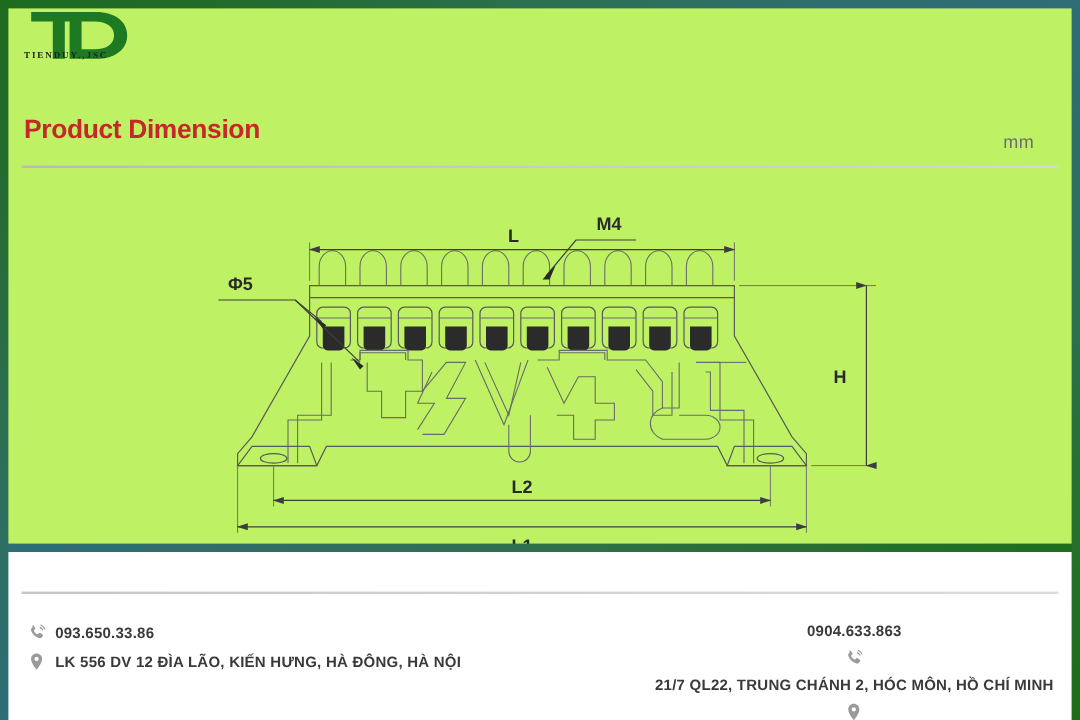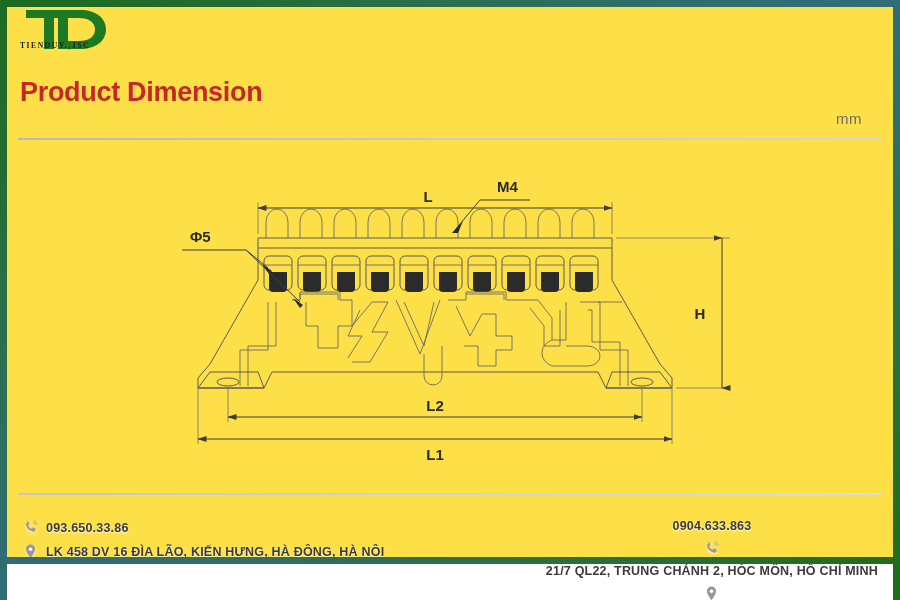--- a/index.html
+++ b/index.html
@@ -4,22 +4,22 @@
 <style>
   * { margin:0; padding:0; box-sizing:border-box; }
   html, body {
     width:900px; height:600px;
     font-family:"Liberation Sans", sans-serif;
     background:#ffffff;
     overflow:hidden;
   }
   #page {
     position:relative;
-    width:900px; height:564px;
-    background:#fde047;
+    width:900px; height:460px;
+    background:#bef264;
   }
   
   .frame-edge { position:absolute; z-index:30; }
   #edge-top    { top:0; left:0; width:900px; height:7px;
                  background:linear-gradient(90deg,#1d6b1f 0%,#226b2c 22%,#2c6f50 50%,#2f6e6c 74%,#2f6d78 100%); }
   #edge-bottom { bottom:0; left:0; width:900px; height:7px;
                  background:linear-gradient(90deg,#2f6d78 0%,#2f6f63 28%,#2b7040 60%,#1f6d1c 100%); }
   #edge-left   { top:0; left:0; width:7px; height:600px;
                  background:linear-gradient(180deg,#1d6b1f 0%,#256c34 30%,#2c6f55 62%,#2f6d78 100%); }
   #edge-right  { top:0; right:0; width:7px; height:600px;
@@ -29,22 +29,22 @@
   #logo { position:absolute; left:18px; top:8px; width:110px; height:52px; }
   #logo svg { display:block; }
   #logo-wordmark {
     position:absolute; left:20px; top:41px;
     font-size:7.5px; font-weight:bold; letter-spacing:1.6px;
     color:#222; font-family:"Liberation Serif", serif;
   }
 
   
   #title {
-    position:absolute; left:20px; top:77px;
-    font-size:27px; font-weight:bold; color:#c62728;
+    position:absolute; left:20px; top:95px;
+    font-size:22px; font-weight:bold; color:#c62728;
     letter-spacing:-0.3px;
   }
   #unit-label {
     position:absolute; right:38px; top:110px;
     font-size:15px; color:#6c6c6c; letter-spacing:0.5px;
   }
   #title-rule {
     position:absolute; left:18px; top:138px; width:864px; height:2px;
     background:linear-gradient(90deg,#b9b9b9,#c9c9c9 50%,#d6d6d6);
   }
@@ -285,21 +285,21 @@
         <span class="f-text">093.650.33.86</span>
       </div>
 
       <div class="f-line">
         <span class="f-ico">
           <svg viewBox="0 0 24 24" width="17" height="17">
             <path fill="#9a9a9a" d="M12 2.2c-3.6 0-6.5 2.9-6.5 6.5 0 4.8 6.5 12.6 6.5 12.6s6.5-7.8 6.5-12.6c0-3.6-2.9-6.5-6.5-6.5z"></path>
             <circle cx="12" cy="8.7" r="2.5" fill="#ffffff"></circle>
           </svg>
         </span>
-        <span class="f-text">LK 458 DV 16 ĐÌA LÃO, KIẾN HƯNG, HÀ ĐÔNG, HÀ NỘI</span>
+        <span class="f-text">LK 556 DV 12 ĐÌA LÃO, KIẾN HƯNG, HÀ ĐÔNG, HÀ NỘI</span>
       </div>
     </div>
 
     <div class="f-col" id="footer-right">
 
       <div class="f-line">
         <span class="f-text">0904.633.863</span>
         <span class="f-ico">
           <svg viewBox="0 0 24 24" width="17" height="17">
             <path fill="#9a9a9a" d="M6.6 3.2c.6-.5 1.5-.4 2 .3l1.7 2.3c.4.6.3 1.4-.2 1.9l-1 .9c-.3.3-.4.7-.2 1 .8 1.7 2.2 3.1 3.9 3.9.4.2.8.1 1-.2l.9-1c.5-.5 1.3-.6 1.9-.2l2.3 1.7c.7.5.8 1.4.3 2l-1.3 1.5c-.7.8-1.8 1.1-2.8.8C10.6 17 7 13.4 5.5 8.9c-.3-1 0-2.1.8-2.8l1.3-1.4z"></path>

